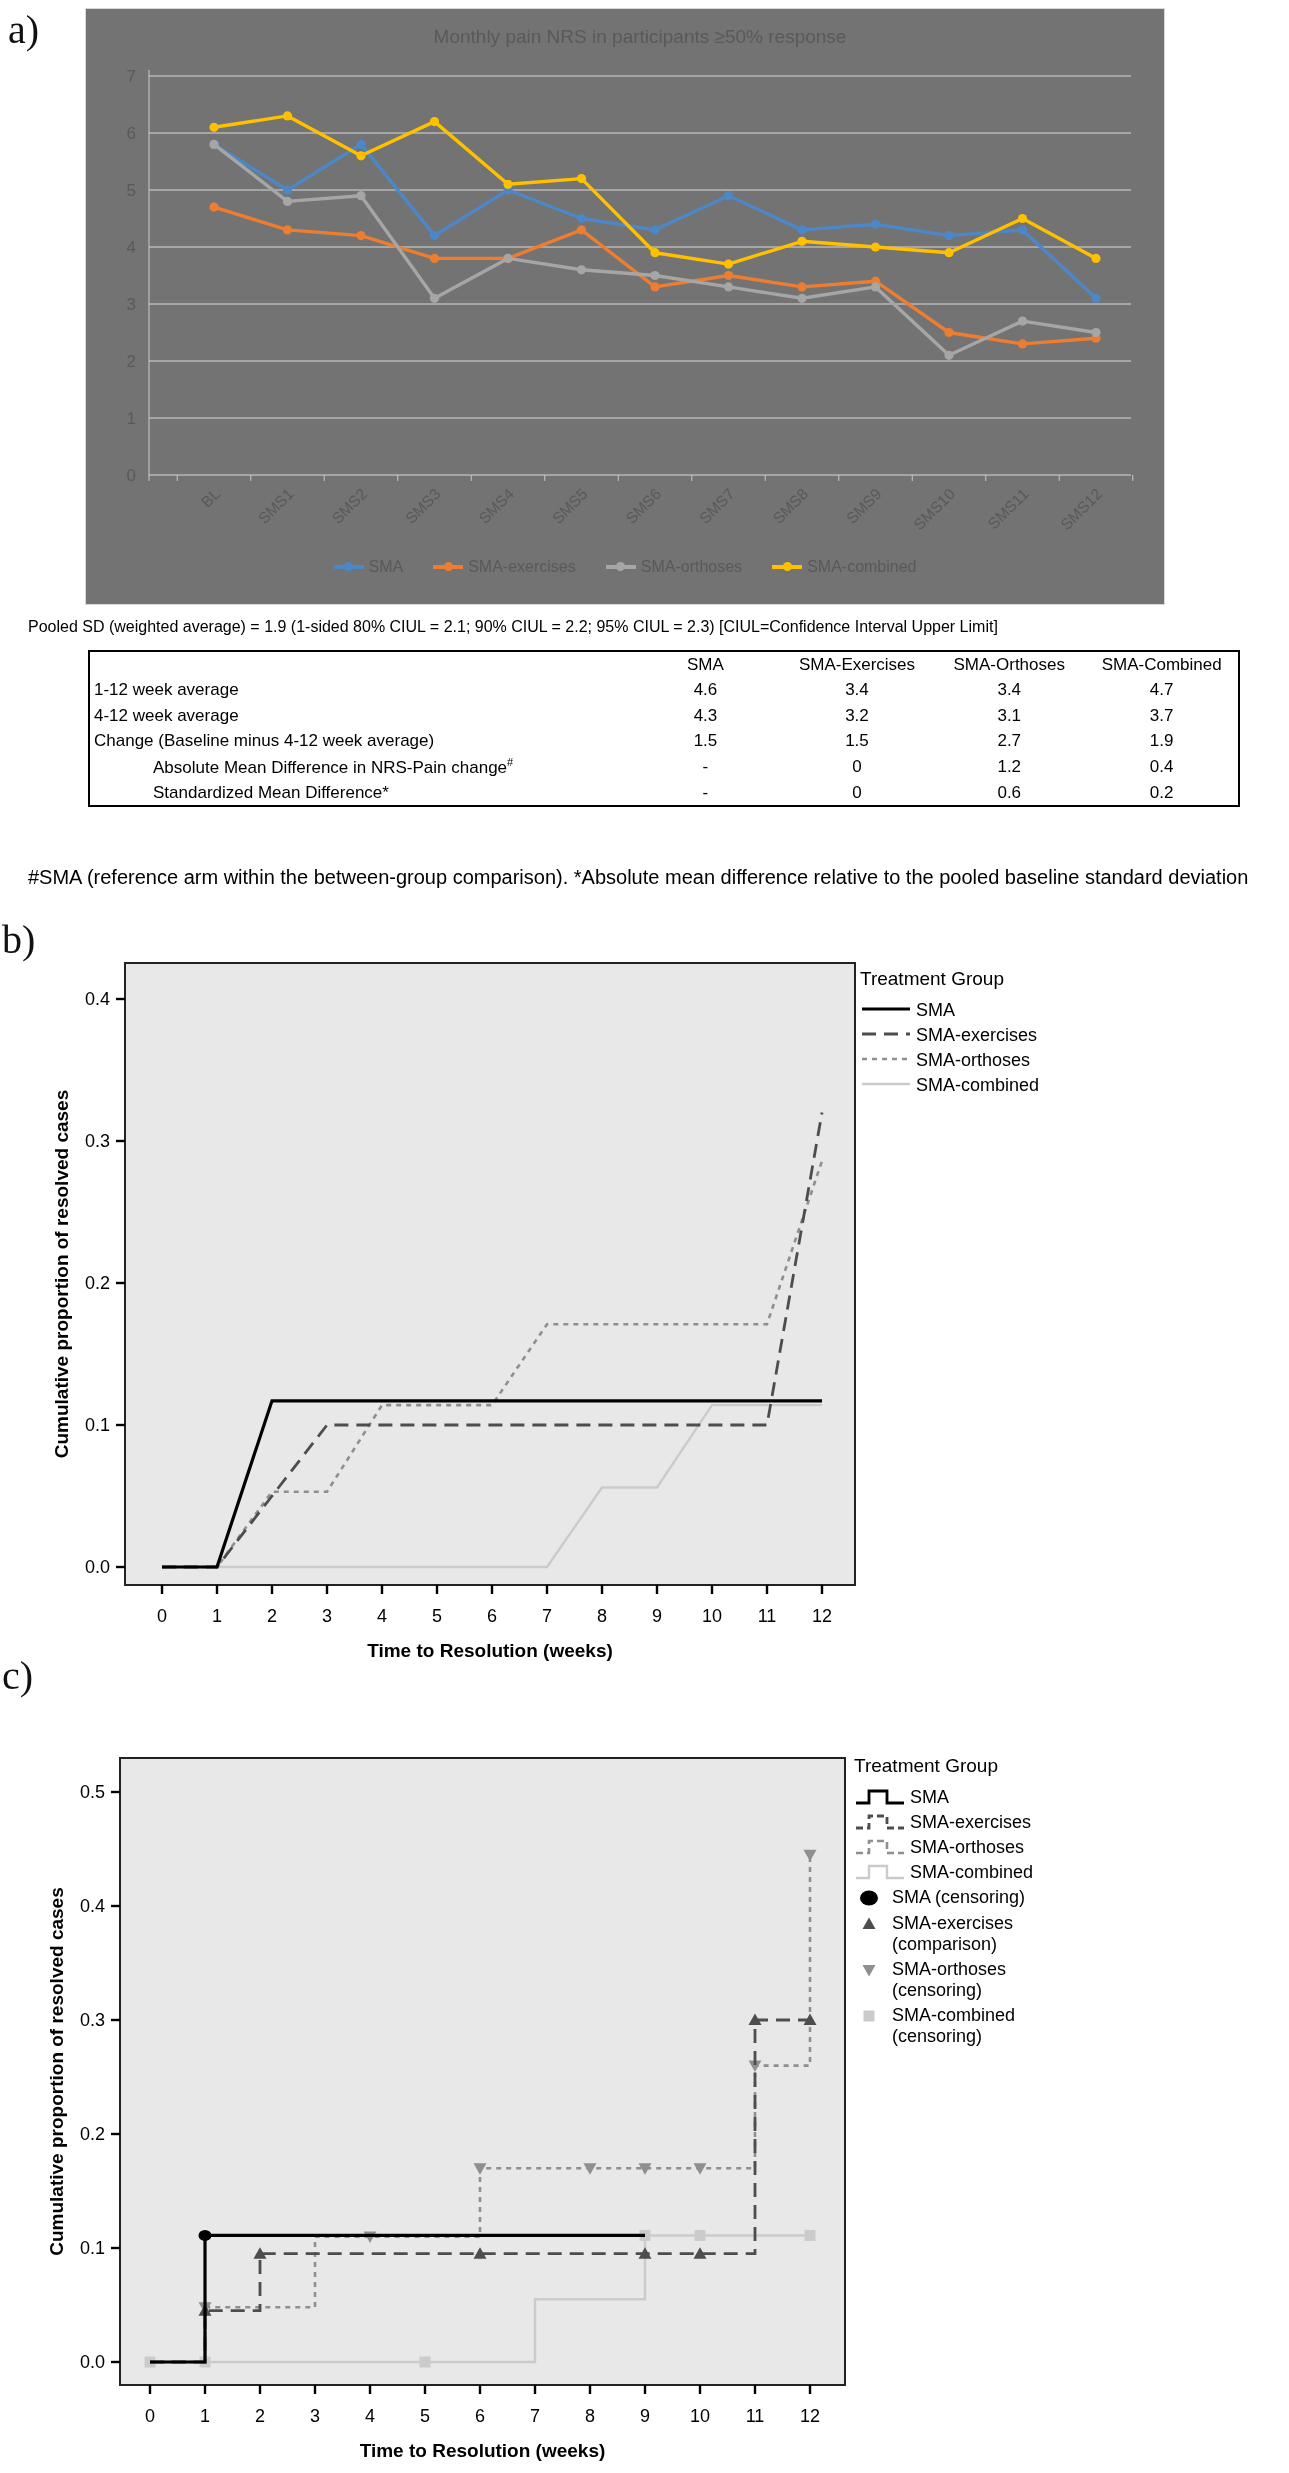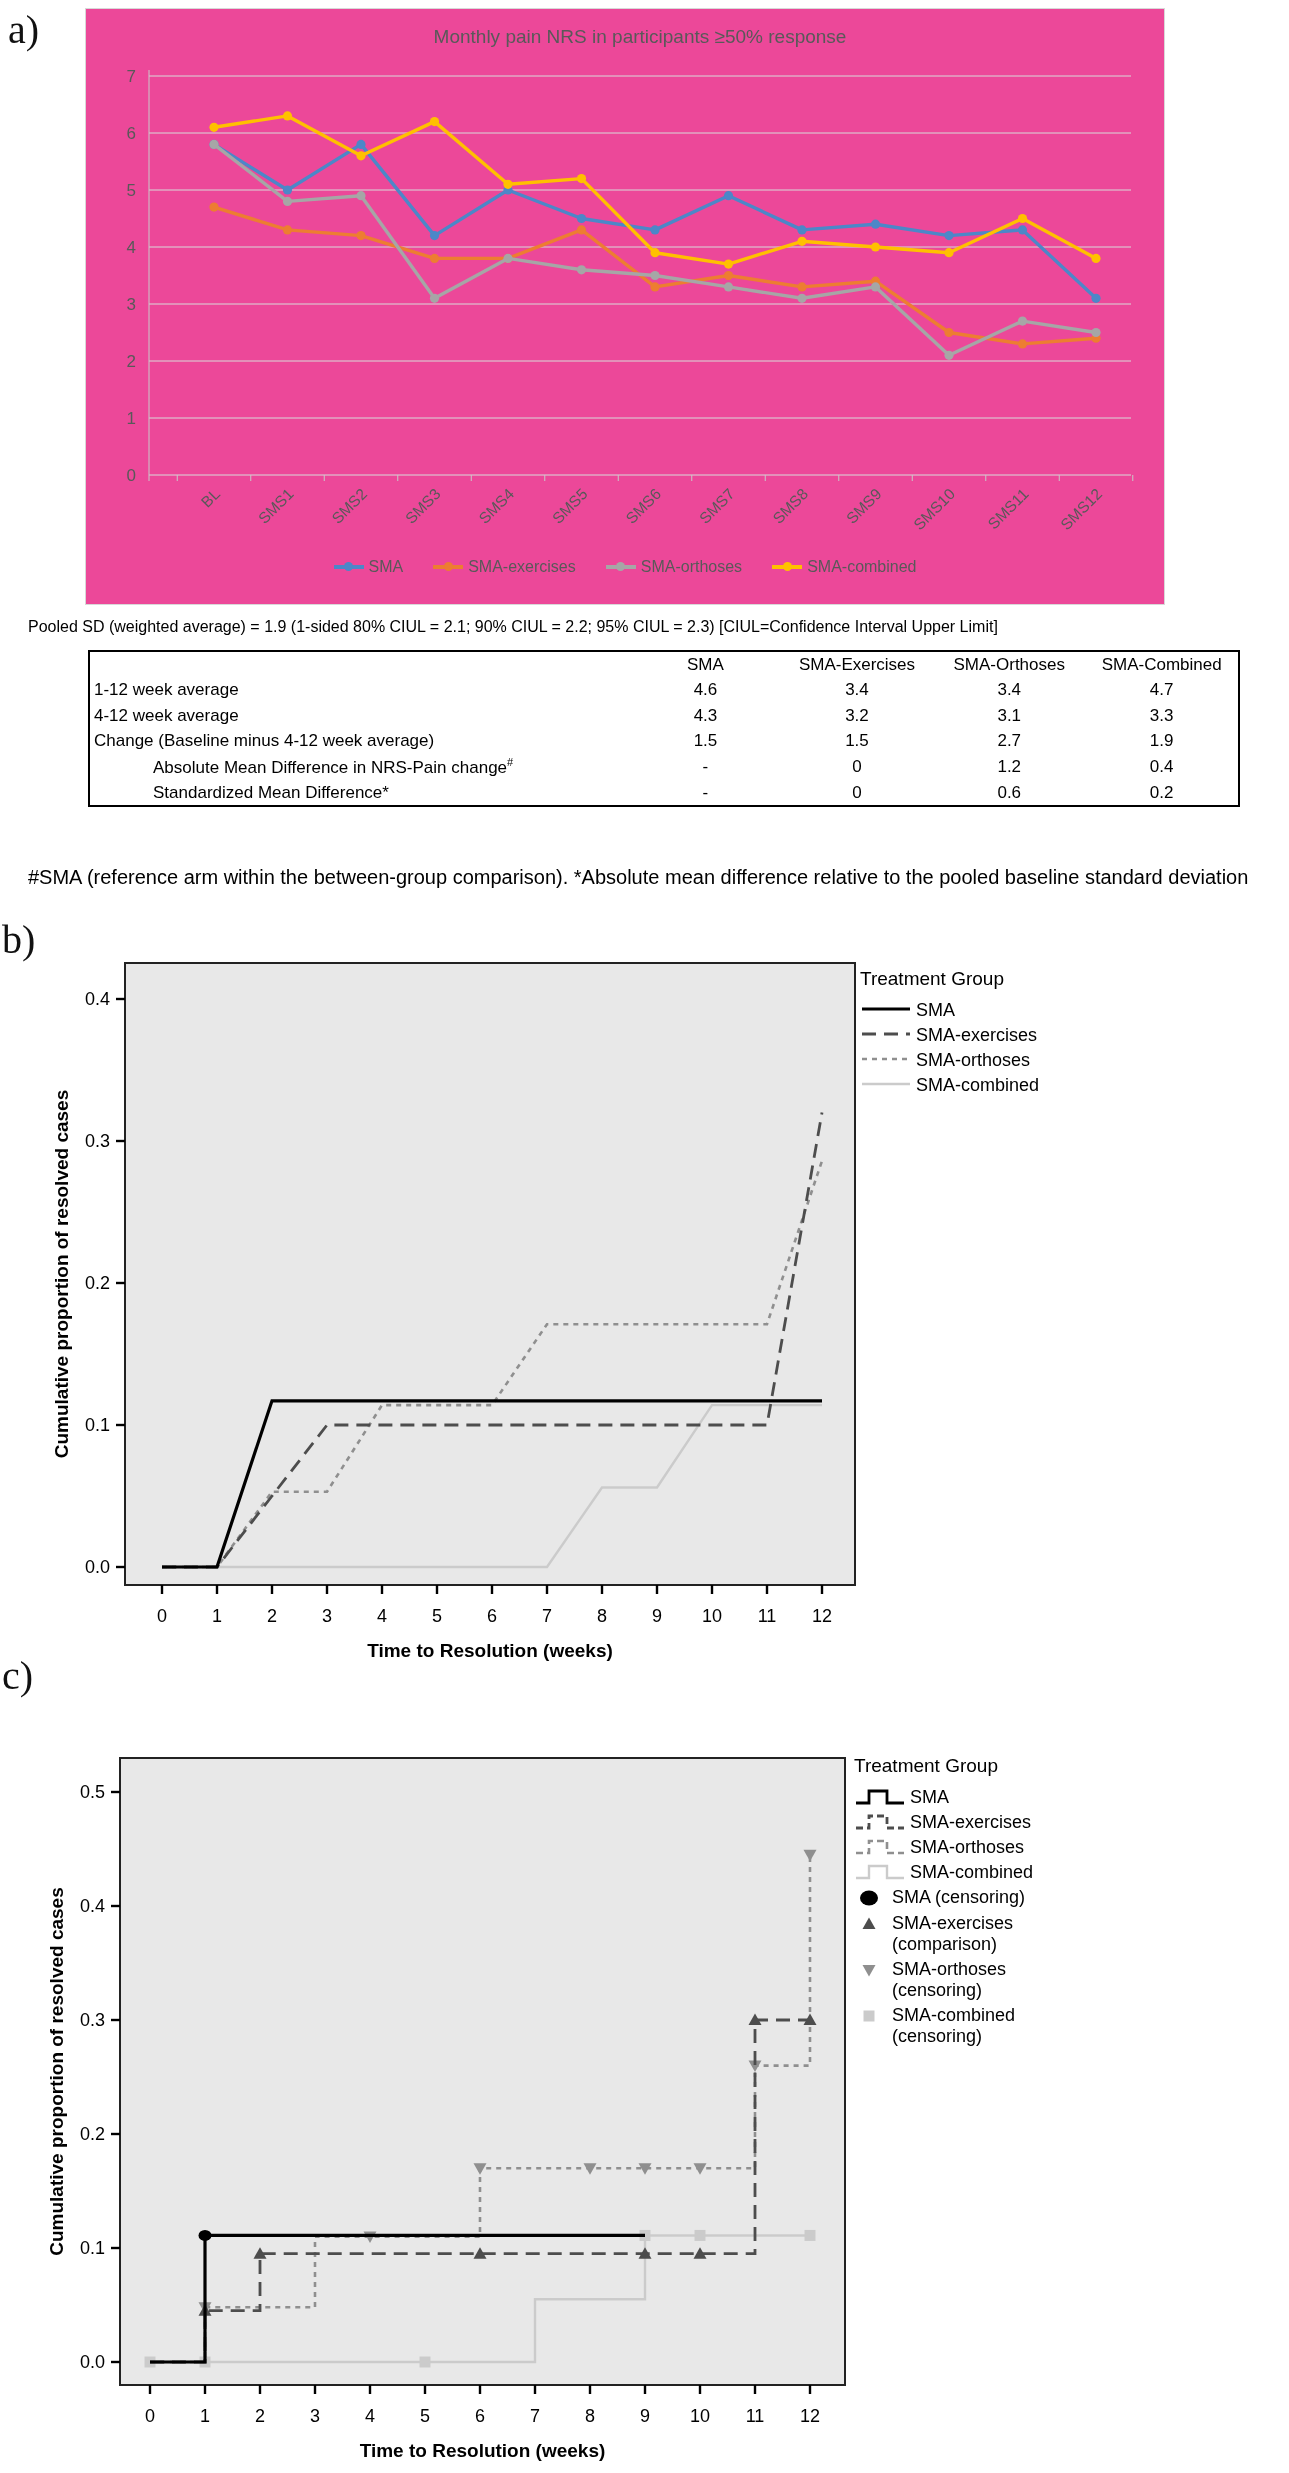--- a/index.html
+++ b/index.html
@@ -1,19 +1,19 @@
 <!DOCTYPE html>
 <html><head>
 <meta charset="utf-8">
 <style>
   html,body{margin:0;padding:0}
   body{width:1289px;height:2473px;position:relative;background:#fff;
        font-family:"Liberation Sans",sans-serif;color:#000}
   .panel-label{position:absolute;font-family:"Liberation Serif",serif;font-size:40px;color:#111}
-  #chart-a-box{position:absolute;left:85px;top:8px;width:1078px;height:595px;border:1px solid #D8D8D8;background:#ec4899}
+  #chart-a-box{position:absolute;left:85px;top:8px;width:1078px;height:595px;border:1px solid #D8D8D8;background:#737373}
   #legend-a{position:absolute;left:85px;top:558px;width:1080px;display:flex;justify-content:center;gap:30px;align-items:center}
   #legend-a .item{display:flex;align-items:center;gap:5px;color:#595959;font-size:16px}
   .lline{display:inline-block;width:30px;height:3.5px;position:relative}
   .ldot{position:absolute;left:10.5px;top:-3px;width:9px;height:9px;border-radius:50%}
   #pooled-note{position:absolute;left:28px;top:618px;width:1259px;font-size:16px;color:#000}
   #summary-table{position:absolute;left:88px;top:650px;width:1152px;border-collapse:collapse;font-size:17px}
   #summary-table td{padding:1px 4px;line-height:1.38;vertical-align:middle}
   #summary-table .num{text-align:center;width:148px}
   #summary-table .lab{text-align:left}
   #summary-table .indent{padding-left:63px}
@@ -186,21 +186,21 @@
         <td class="num">4.6</td>
         <td class="num">3.4</td>
         <td class="num">3.4</td>
         <td class="num">4.7</td>
       </tr>
       <tr>
         <td class="lab">4-12 week average</td>
         <td class="num">4.3</td>
         <td class="num">3.2</td>
         <td class="num">3.1</td>
-        <td class="num">3.3</td>
+        <td class="num">3.7</td>
       </tr>
       <tr>
         <td class="lab">Change (Baseline minus 4-12 week average)</td>
         <td class="num">1.5</td>
         <td class="num">1.5</td>
         <td class="num">2.7</td>
         <td class="num">1.9</td>
       </tr>
       <tr>
         <td class="lab indent">Absolute Mean Difference in NRS-Pain change<sup>#</sup></td>

